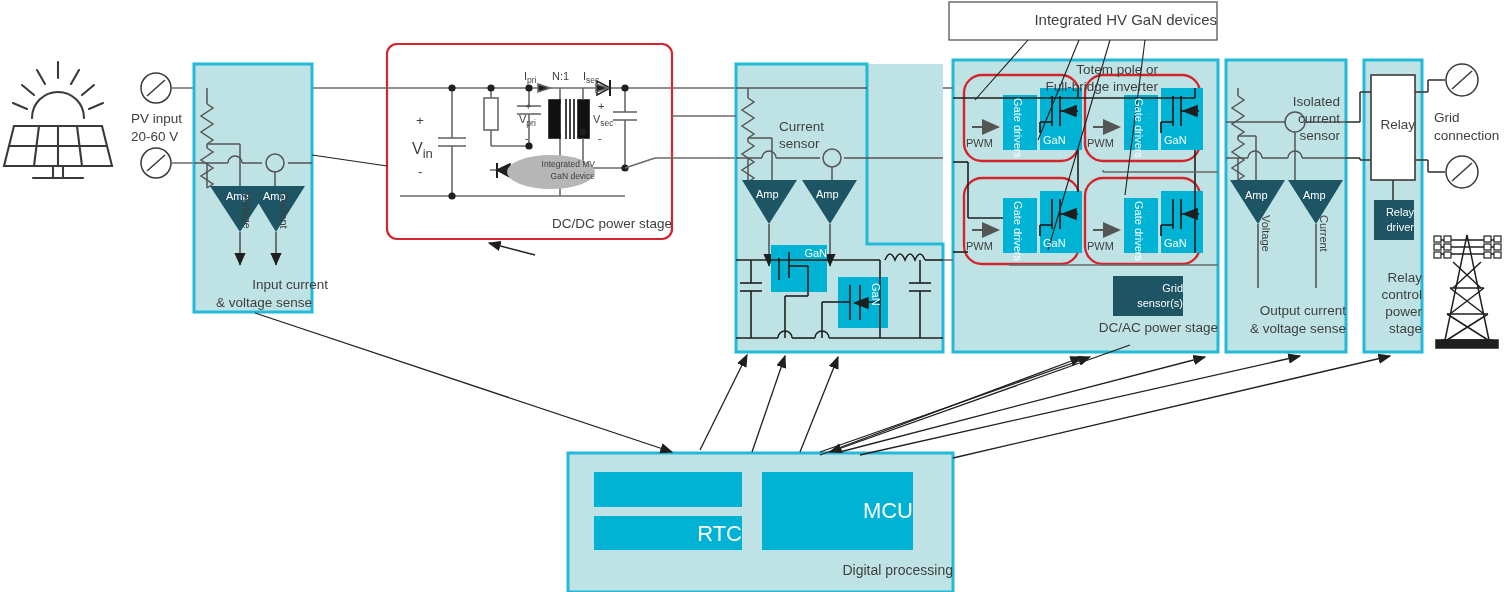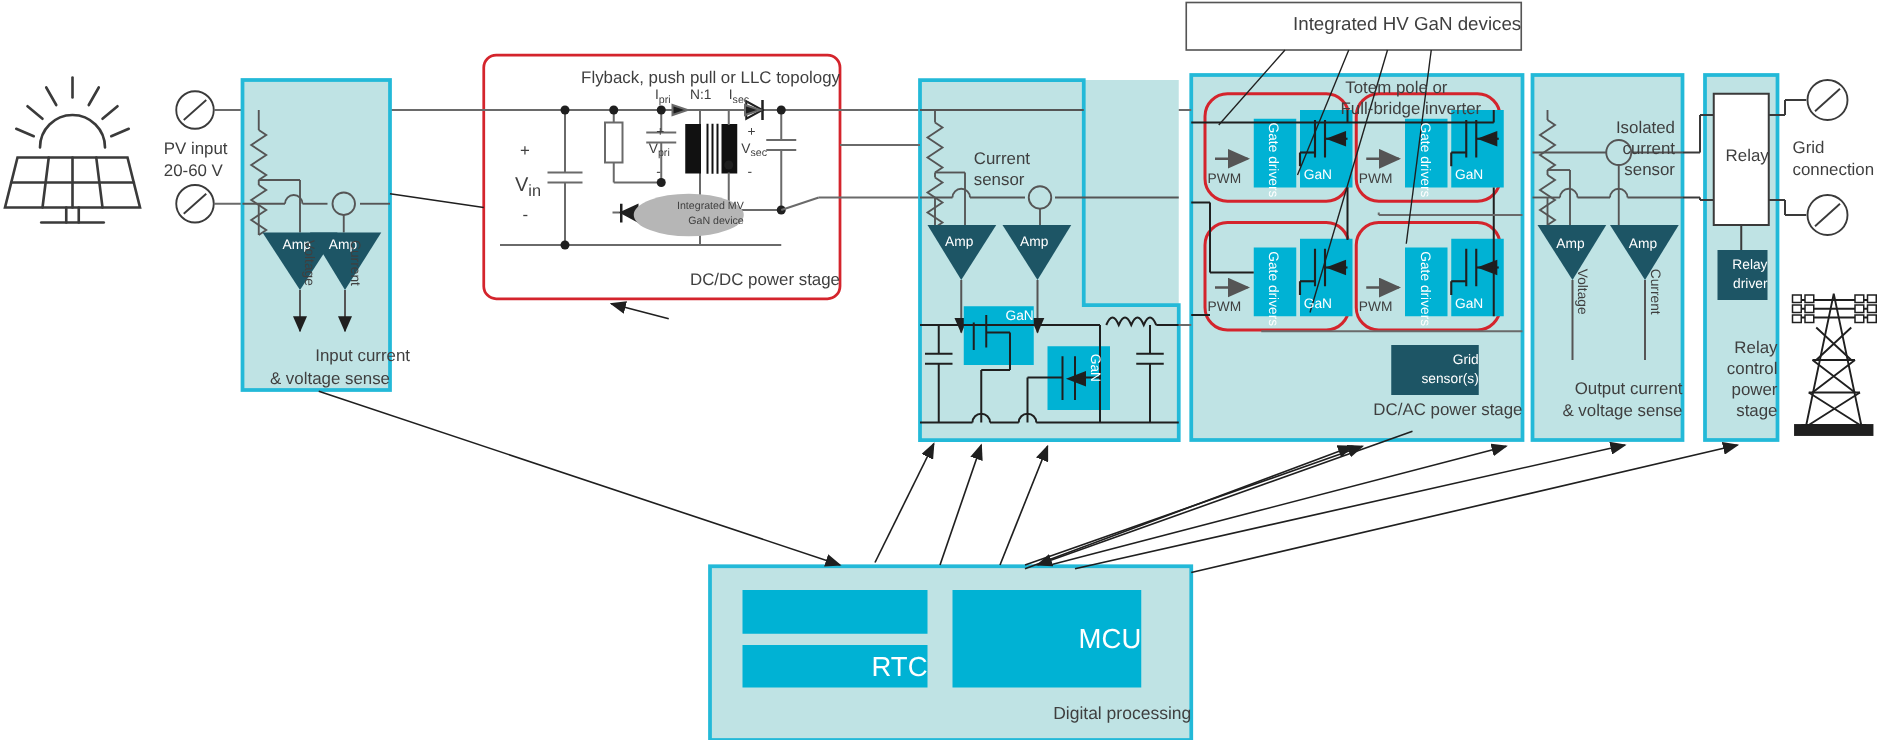--- a/index.html
+++ b/index.html
@@ -420,21 +420,20 @@
   <div class="txt" style="left:131px;top:111px;">PV input</div>
   <div class="txt" style="left:131px;top:129px;">20-60 V</div>
 
   <div class="txt sm white" style="left:226px;top:190px;">Amp</div>
   <div class="txt sm white" style="left:263px;top:190px;">Amp</div>
   <div class="txt vert sm" style="left:240px;top:192px;">Voltage</div>
   <div class="txt vert sm" style="left:277px;top:192px;">Current</div>
   <div class="txt ctr" style="left:194px;top:277px;width:118px;margin-left:16px;">Input current</div>
   <div class="txt ctr" style="left:194px;top:295px;width:118px;">&amp; voltage sense</div>
 
-  <div class="txt ctr" style="left:387px;top:54px;width:285px;">Flyback, push pull or LLC topology</div>
   <div class="txt ctr" style="left:387px;top:216px;width:285px;">DC/DC power stage</div>
   <div class="txt" style="left:412px;top:140px;font-size:16px;"><span>V</span><sub style="font-size:13px;">in</sub></div>
   <div class="txt" style="left:416px;top:113px;">+</div>
   <div class="txt" style="left:418px;top:164px;">-</div>
   <div class="txt sm" style="left:524px;top:70px;"><span>I</span><sub class="xs">pri</sub></div>
   <div class="txt sm" style="left:552px;top:70px;">N:1</div>
   <div class="txt sm" style="left:583px;top:70px;"><span>I</span><sub class="xs">sec</sub></div>
   <div class="txt sm" style="left:525px;top:100px;">+</div>
   <div class="txt sm" style="left:519px;top:113px;"><span>V</span><sub class="xs">pri</sub></div>
   <div class="txt sm" style="left:525px;top:132px;">-</div>
@@ -447,21 +446,21 @@
   <div class="txt" style="left:779px;top:119px;">Current</div>
   <div class="txt" style="left:779px;top:136px;">sensor</div>
   <div class="txt sm white" style="left:756px;top:188px;">Amp</div>
   <div class="txt sm white" style="left:816px;top:188px;">Amp</div>
   <div class="txt sm white ctr" style="left:771px;top:247px;width:56px;">GaN</div>
   <div class="txt vert sm white" style="left:869px;top:283px;">GaN</div>
 
   <div class="txt ctr" style="left:949px;top:11px;width:268px;font-size:15px;">Integrated HV GaN devices</div>
 
   <div class="txt ctr" style="left:953px;top:62px;width:205px;">Totem pole or</div>
-  <div class="txt ctr" style="left:953px;top:79px;width:205px;padding-left:27px;">Full-bridge inverter</div>
+  <div class="txt ctr" style="left:953px;top:79px;width:205px;">Full-bridge inverter</div>
   <div class="txt ctr" style="left:953px;top:320px;width:265px;">DC/AC power stage</div>
   <div class="txt ctr sm white" style="left:1113px;top:282px;width:70px;">Grid</div>
   <div class="txt ctr sm white" style="left:1113px;top:297px;width:70px;">sensor(s)</div>
 
   <div class="txt sm" style="left:966px;top:137px;">PWM</div>
   <div class="txt sm" style="left:1087px;top:137px;">PWM</div>
   <div class="txt sm" style="left:966px;top:240px;">PWM</div>
   <div class="txt sm" style="left:1087px;top:240px;">PWM</div>
 
   <div class="txt vert sm white" style="left:1013px;top:98px;line-height:0.95;text-align:center;">Gate drivers</div>

